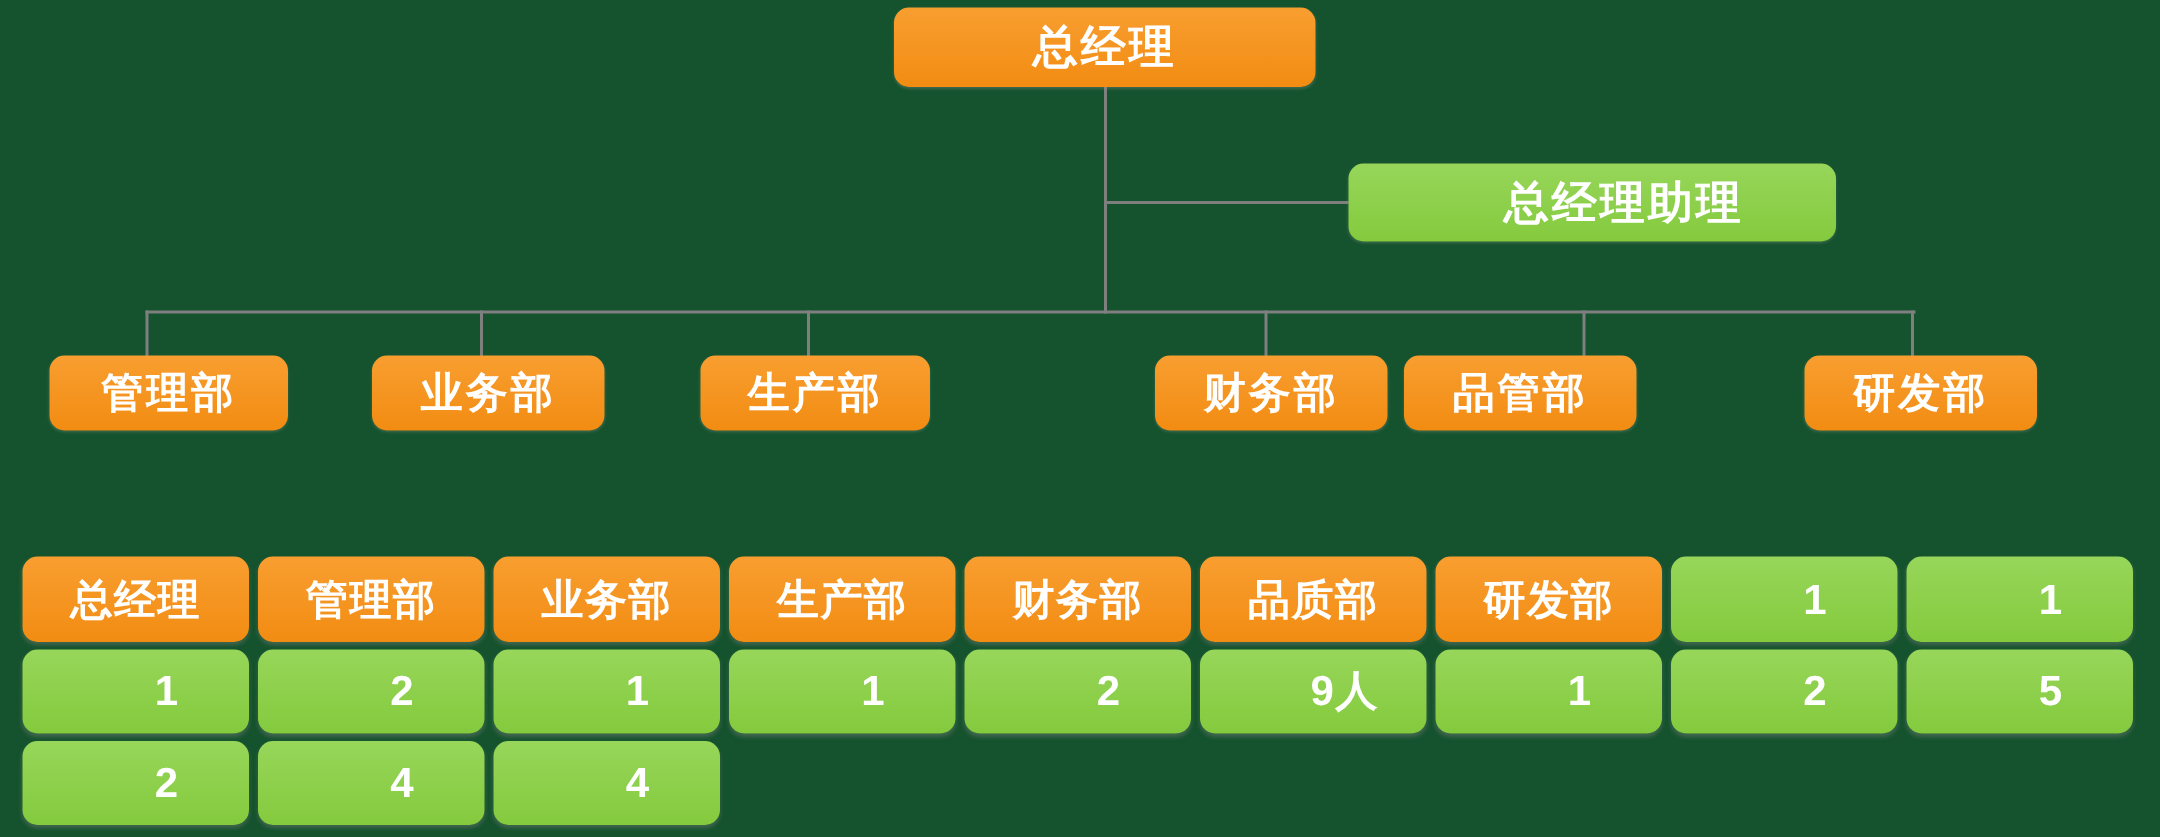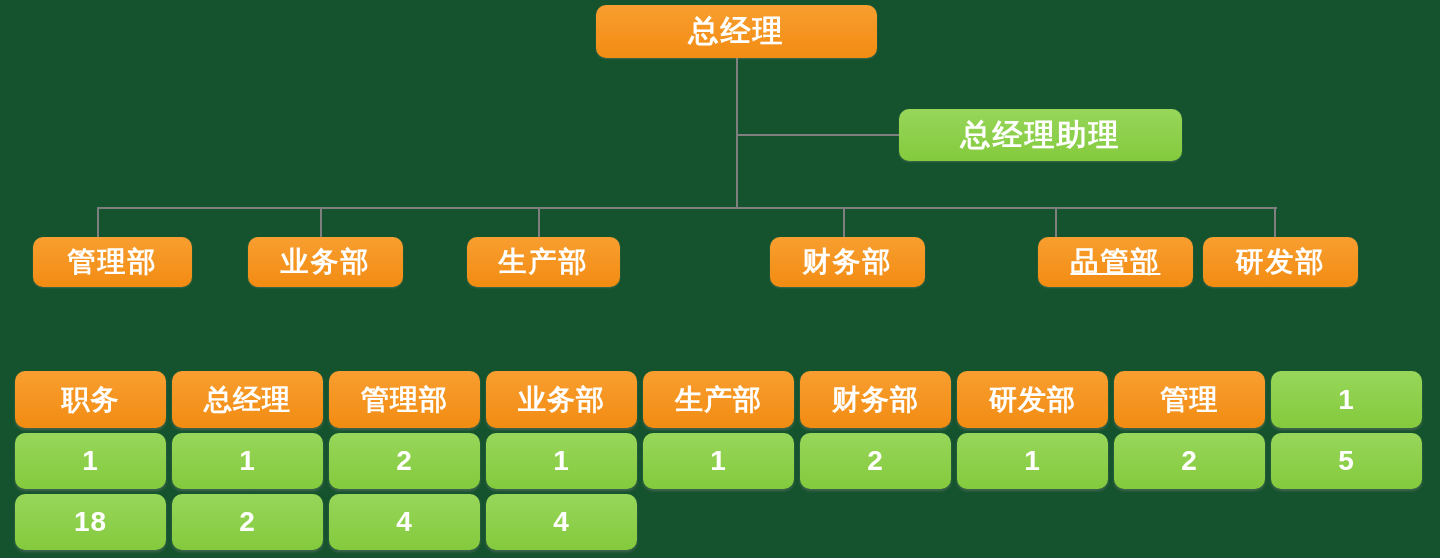--- a/index.html
+++ b/index.html
@@ -18,30 +18,30 @@
     display: flex;
     align-items: center;
     justify-content: center;
     color: #ffffff;
     font-weight: bold;
     border-radius: 10px;
     letter-spacing: 2px;
     box-shadow: 0 1px 2px rgba(150,150,150,0.35);
   }
   .orange-fill { background: linear-gradient(180deg, #F89E30 0%, #F28C12 100%); }
-  .green-fill  { background: linear-gradient(180deg, #97D65A 0%, #84CA3D 100%); }
+  .green-fill  { background: linear-gradient(180deg, #97D65A 0%, #84CA3D 100%); padding-left: 42px; }
 
   .node-root      { left: 596px; top: 5px;   width: 281px; height: 53px; font-size: 30px; }
   .node-assistant { left: 899px; top: 109px; width: 283px; height: 52px; font-size: 30px; }
   .node-dept      { top: 237px; height: 50px; font-size: 28px; }
   .dept-1 { left: 33px;   width: 159px; }
   .dept-2 { left: 248px;  width: 155px; }
   .dept-3 { left: 467px;  width: 153px; }
   .dept-4 { left: 770px;  width: 155px; }
-  .dept-5 { left: 1038px;  width: 155px; text-decoration: underline; }
+  .dept-5 { left: 936px;  width: 155px; }
   .dept-6 { left: 1203px; width: 155px; }
 
   
   .line { position: absolute; background: #7F7F7F; }
   .line-trunk     { left: 736px; top: 58px;  width: 2px;    height: 151px; }
   .line-assistant { left: 737px; top: 134px; width: 162px;  height: 2px; }
   .line-bus       { left: 97px;  top: 207px; width: 1180px; height: 2px; }
   .line-drop      { top: 207px;  width: 2px; height: 31px; }
   .drop-1 { left: 97px; }
   .drop-2 { left: 320px; }
@@ -92,39 +92,38 @@
   <div class="node node-assistant green-fill">总经理助理</div>
   <div class="node node-dept dept-1 orange-fill">管理部</div>
   <div class="node node-dept dept-2 orange-fill">业务部</div>
   <div class="node node-dept dept-3 orange-fill">生产部</div>
   <div class="node node-dept dept-4 orange-fill">财务部</div>
   <div class="node node-dept dept-5 orange-fill">品管部</div>
   <div class="node node-dept dept-6 orange-fill">研发部</div>
 
   <div class="tbl">
 
-    <div class="cell orange-fill">职务</div>
     <div class="cell orange-fill">总经理</div>
     <div class="cell orange-fill">管理部</div>
     <div class="cell orange-fill">业务部</div>
     <div class="cell orange-fill">生产部</div>
     <div class="cell orange-fill">财务部</div>
+    <div class="cell orange-fill">品质部</div>
     <div class="cell orange-fill">研发部</div>
 
-    <div class="cell orange-fill">管理</div>
     <div class="cell green-fill">1</div>
     <div class="cell green-fill">1</div>
     <div class="cell green-fill">1</div>
     <div class="cell green-fill">2</div>
     <div class="cell green-fill">1</div>
     <div class="cell green-fill">1</div>
     <div class="cell green-fill">2</div>
+    <div class="cell green-fill">9人</div>
 
     <div class="cell green-fill">1</div>
     <div class="cell green-fill">2</div>
     <div class="cell green-fill">5</div>
-    <div class="cell green-fill">18</div>
     <div class="cell green-fill">2</div>
     <div class="cell green-fill">4</div>
     <div class="cell green-fill">4</div>
   </div>
 
 </div>
 
 </body></html>

